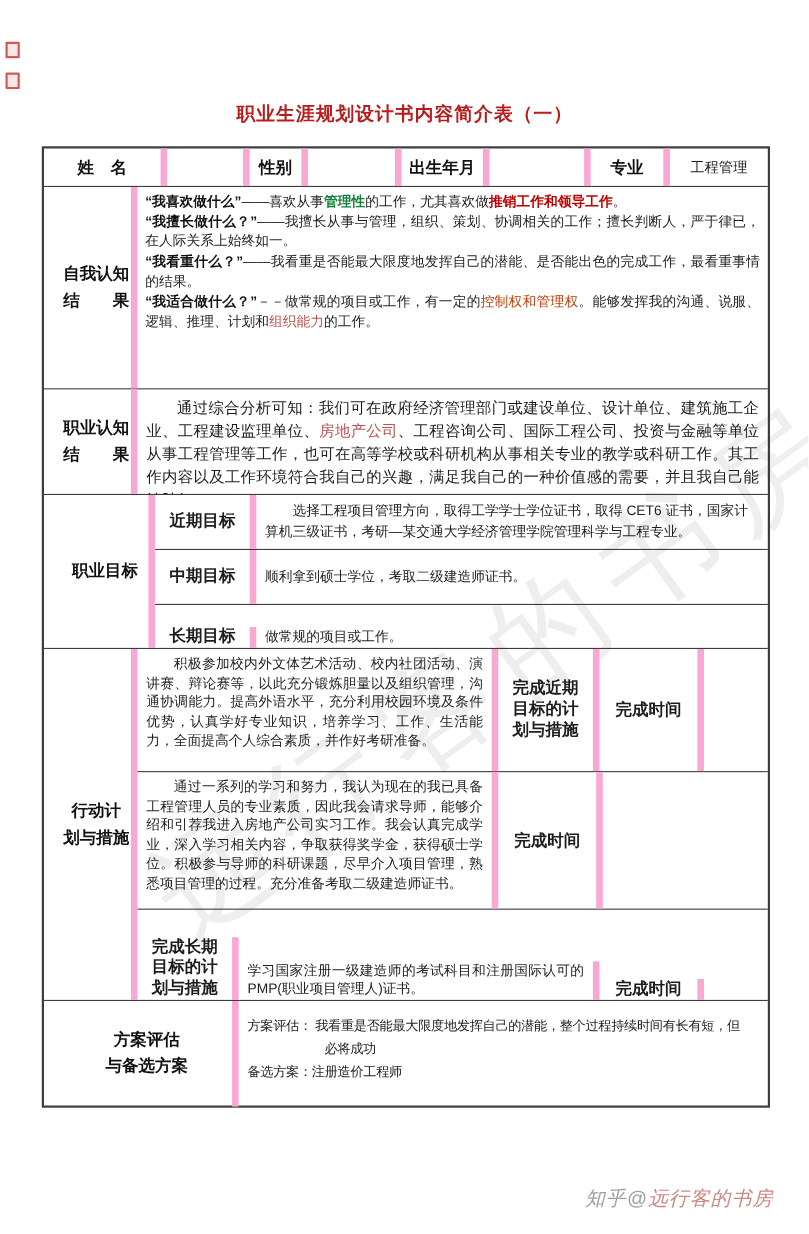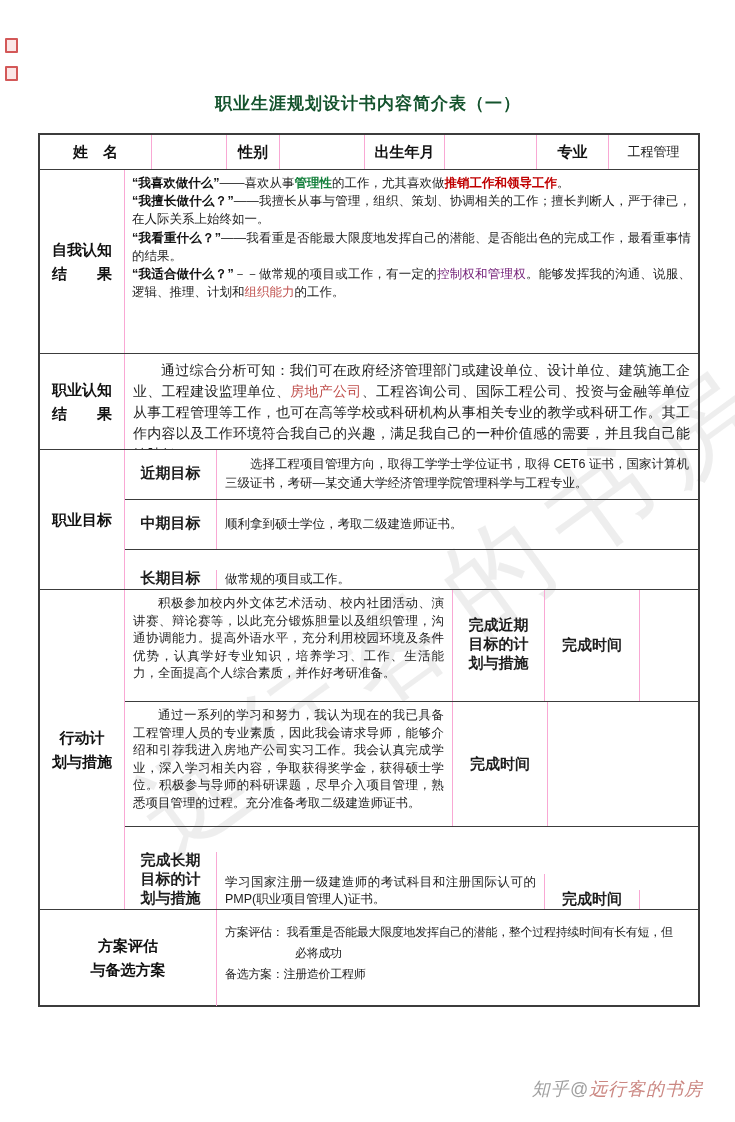--- a/index.html
+++ b/index.html
@@ -1,39 +1,39 @@
 <!DOCTYPE html>
 <html><head>
 <meta charset="utf-8">
 <style>
   html,body{margin:0;padding:0;background:#ffffff;}
   body{font-family:"Liberation Sans","DejaVu Sans",sans-serif;color:#1d1d1d;}
   .canvas{position:relative;width:735px;height:1122px;background:#fff;overflow:hidden;}
 
   .doc-title{position:absolute;left:38px;top:92px;width:660px;text-align:center;
-    font-size:17px;font-weight:bold;letter-spacing:1px;color:#14532d;}
+    font-size:17px;font-weight:bold;letter-spacing:1px;color:#b91c1c;}
 
   .sheet{position:absolute;left:38px;top:133px;width:658px;height:870px;
     border:2px solid #3c3c3c;background:transparent;box-sizing:content-box;}
   .row{display:flex;border-bottom:1px solid #3c3c3c;box-sizing:border-box;}
   .row:last-child{border-bottom:none;}
-  .cell{border-right:1px solid #f9a8d4;box-sizing:border-box;overflow:hidden;}
+  .cell{border-right:6px solid #f9a8d4;box-sizing:border-box;overflow:hidden;}
   .cell:last-child{border-right:none;}
   .vc{display:flex;align-items:center;justify-content:center;}
 
   
   .hrow{height:35px;}
   .hlabel{font-weight:bold;font-size:15px;color:#111;}
   .c-name{width:112px;}  .c-nameval{width:75px;}
   .c-gender{width:53px;} .c-genderval{width:85px;}
   .c-birth{width:80px;}  .c-birthval{width:92px;}
   .c-major{width:72px;}  .c-majorval{flex:1;font-size:13px;}
 
   
-  .side-label{font-weight:bold;font-size:15px;text-align:center;line-height:24px;color:#111;}
+  .side-label{font-weight:bold;font-size:15px;text-align:center;line-height:24px;color:#111;margin-left:16px;}
 
   
   .r-self{height:184px;}
   .col-outer{width:85px;}
   .self-content{flex:1;padding:4px 7px 0 7px;font-size:12.5px;line-height:18.2px;text-align:justify;}
   .q{font-weight:bold;color:#111;}
   .red-b{font-weight:bold;}
   .red-s{}
 
   
@@ -107,21 +107,21 @@
       <div class="cell vc col-outer">
         <div class="side-label">
           <div>自我认知</div>
           <div>结　　果</div>
         </div>
       </div>
       <div class="cell self-content">
         <div><span class="q">“我喜欢做什么”</span><span>——喜欢从事</span><span class="red-b" style="color:#15803d">管理性</span><span>的工作，尤其喜欢做</span><span class="red-b" style="color:#c00000">推销工作和领导工作</span><span>。</span></div>
         <div><span class="q">“我擅长做什么？”</span><span>——我擅长从事与管理，组织、策划、协调相关的工作；擅长判断人，严于律已，在人际关系上始终如一。</span></div>
         <div><span class="q">“我看重什么？”</span><span>——我看重是否能最大限度地发挥自己的潜能、是否能出色的完成工作，最看重事情的结果。</span></div>
-        <div><span class="q">“我适合做什么？”</span><span>－－做常规的项目或工作，有一定的</span><span class="red-s" style="color:#701a75">控制权和管理权</span><span>。能够发挥我的沟通、说服、逻辑、推理、计划和</span><span class="red-s" style="color:#c0504d">组织能力</span><span>的工作。</span></div>
+        <div><span class="q">“我适合做什么？”</span><span>－－做常规的项目或工作，有一定的</span><span class="red-s" style="color:#c2410c">控制权和管理权</span><span>。能够发挥我的沟通、说服、逻辑、推理、计划和</span><span class="red-s" style="color:#c0504d">组织能力</span><span>的工作。</span></div>
       </div>
     </div>
 
     <div class="row r-career">
       <div class="cell vc col-outer">
         <div class="side-label">
           <div>职业认知</div>
           <div>结　　果</div>
         </div>
       </div>

